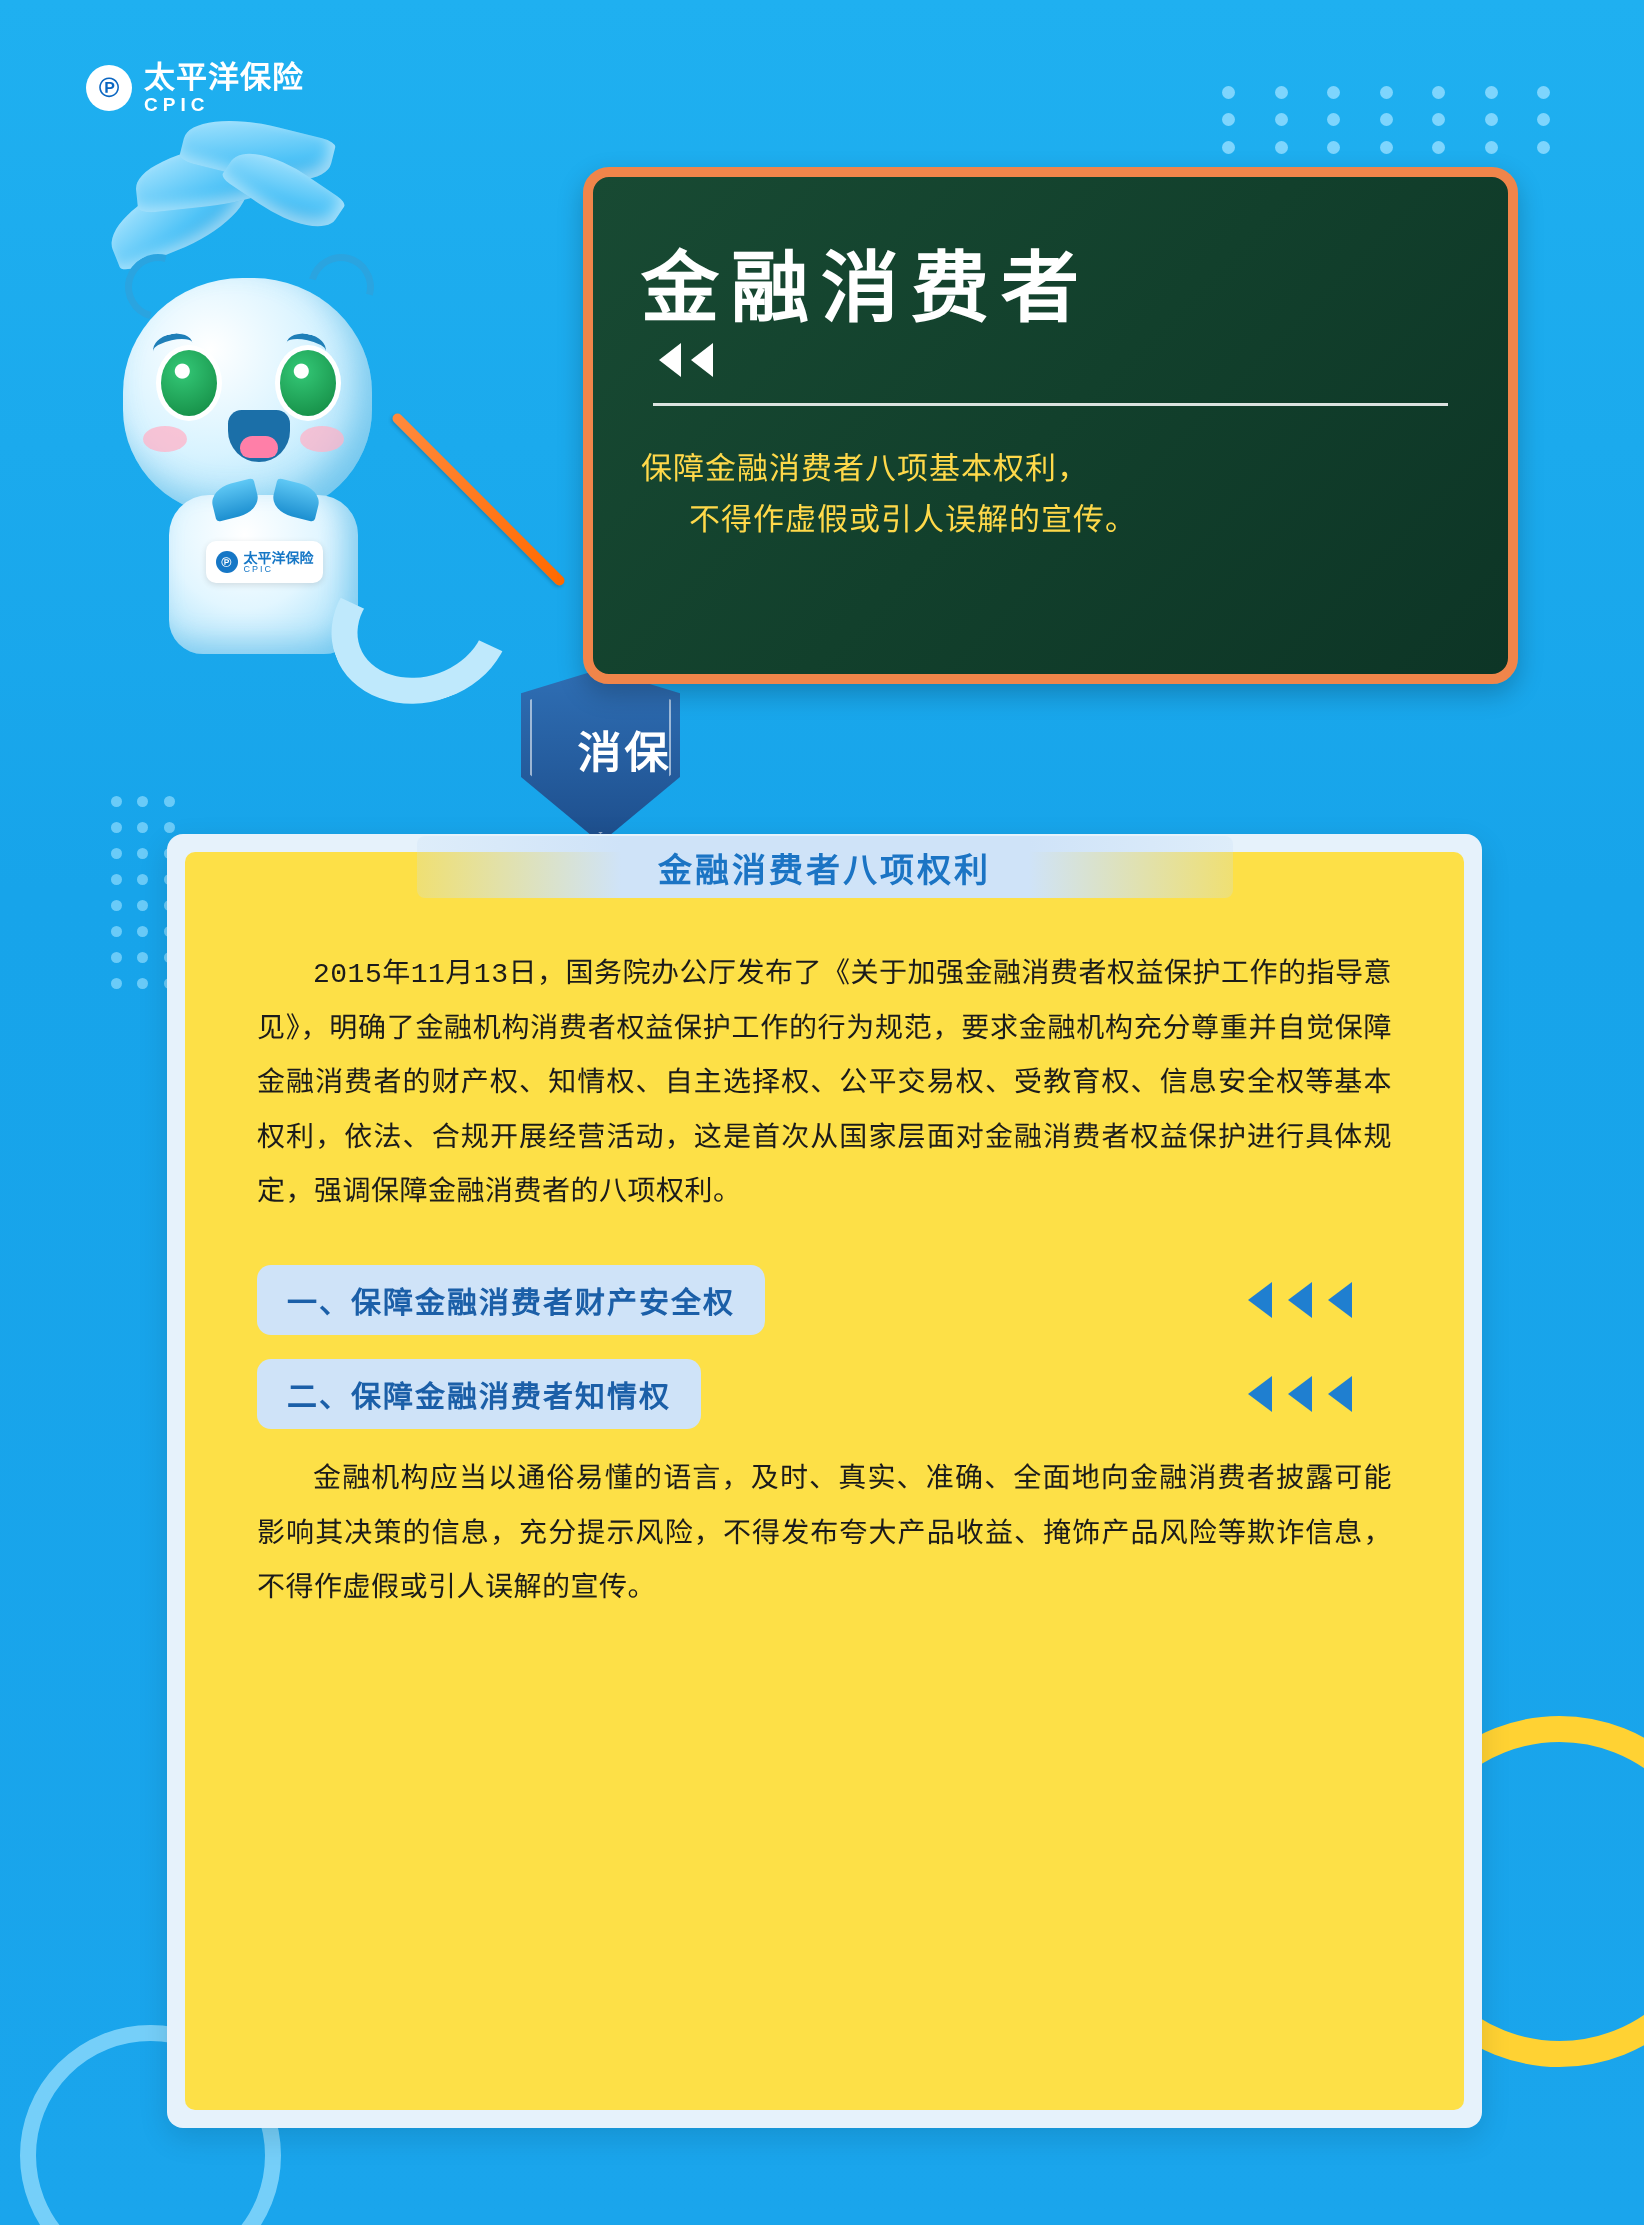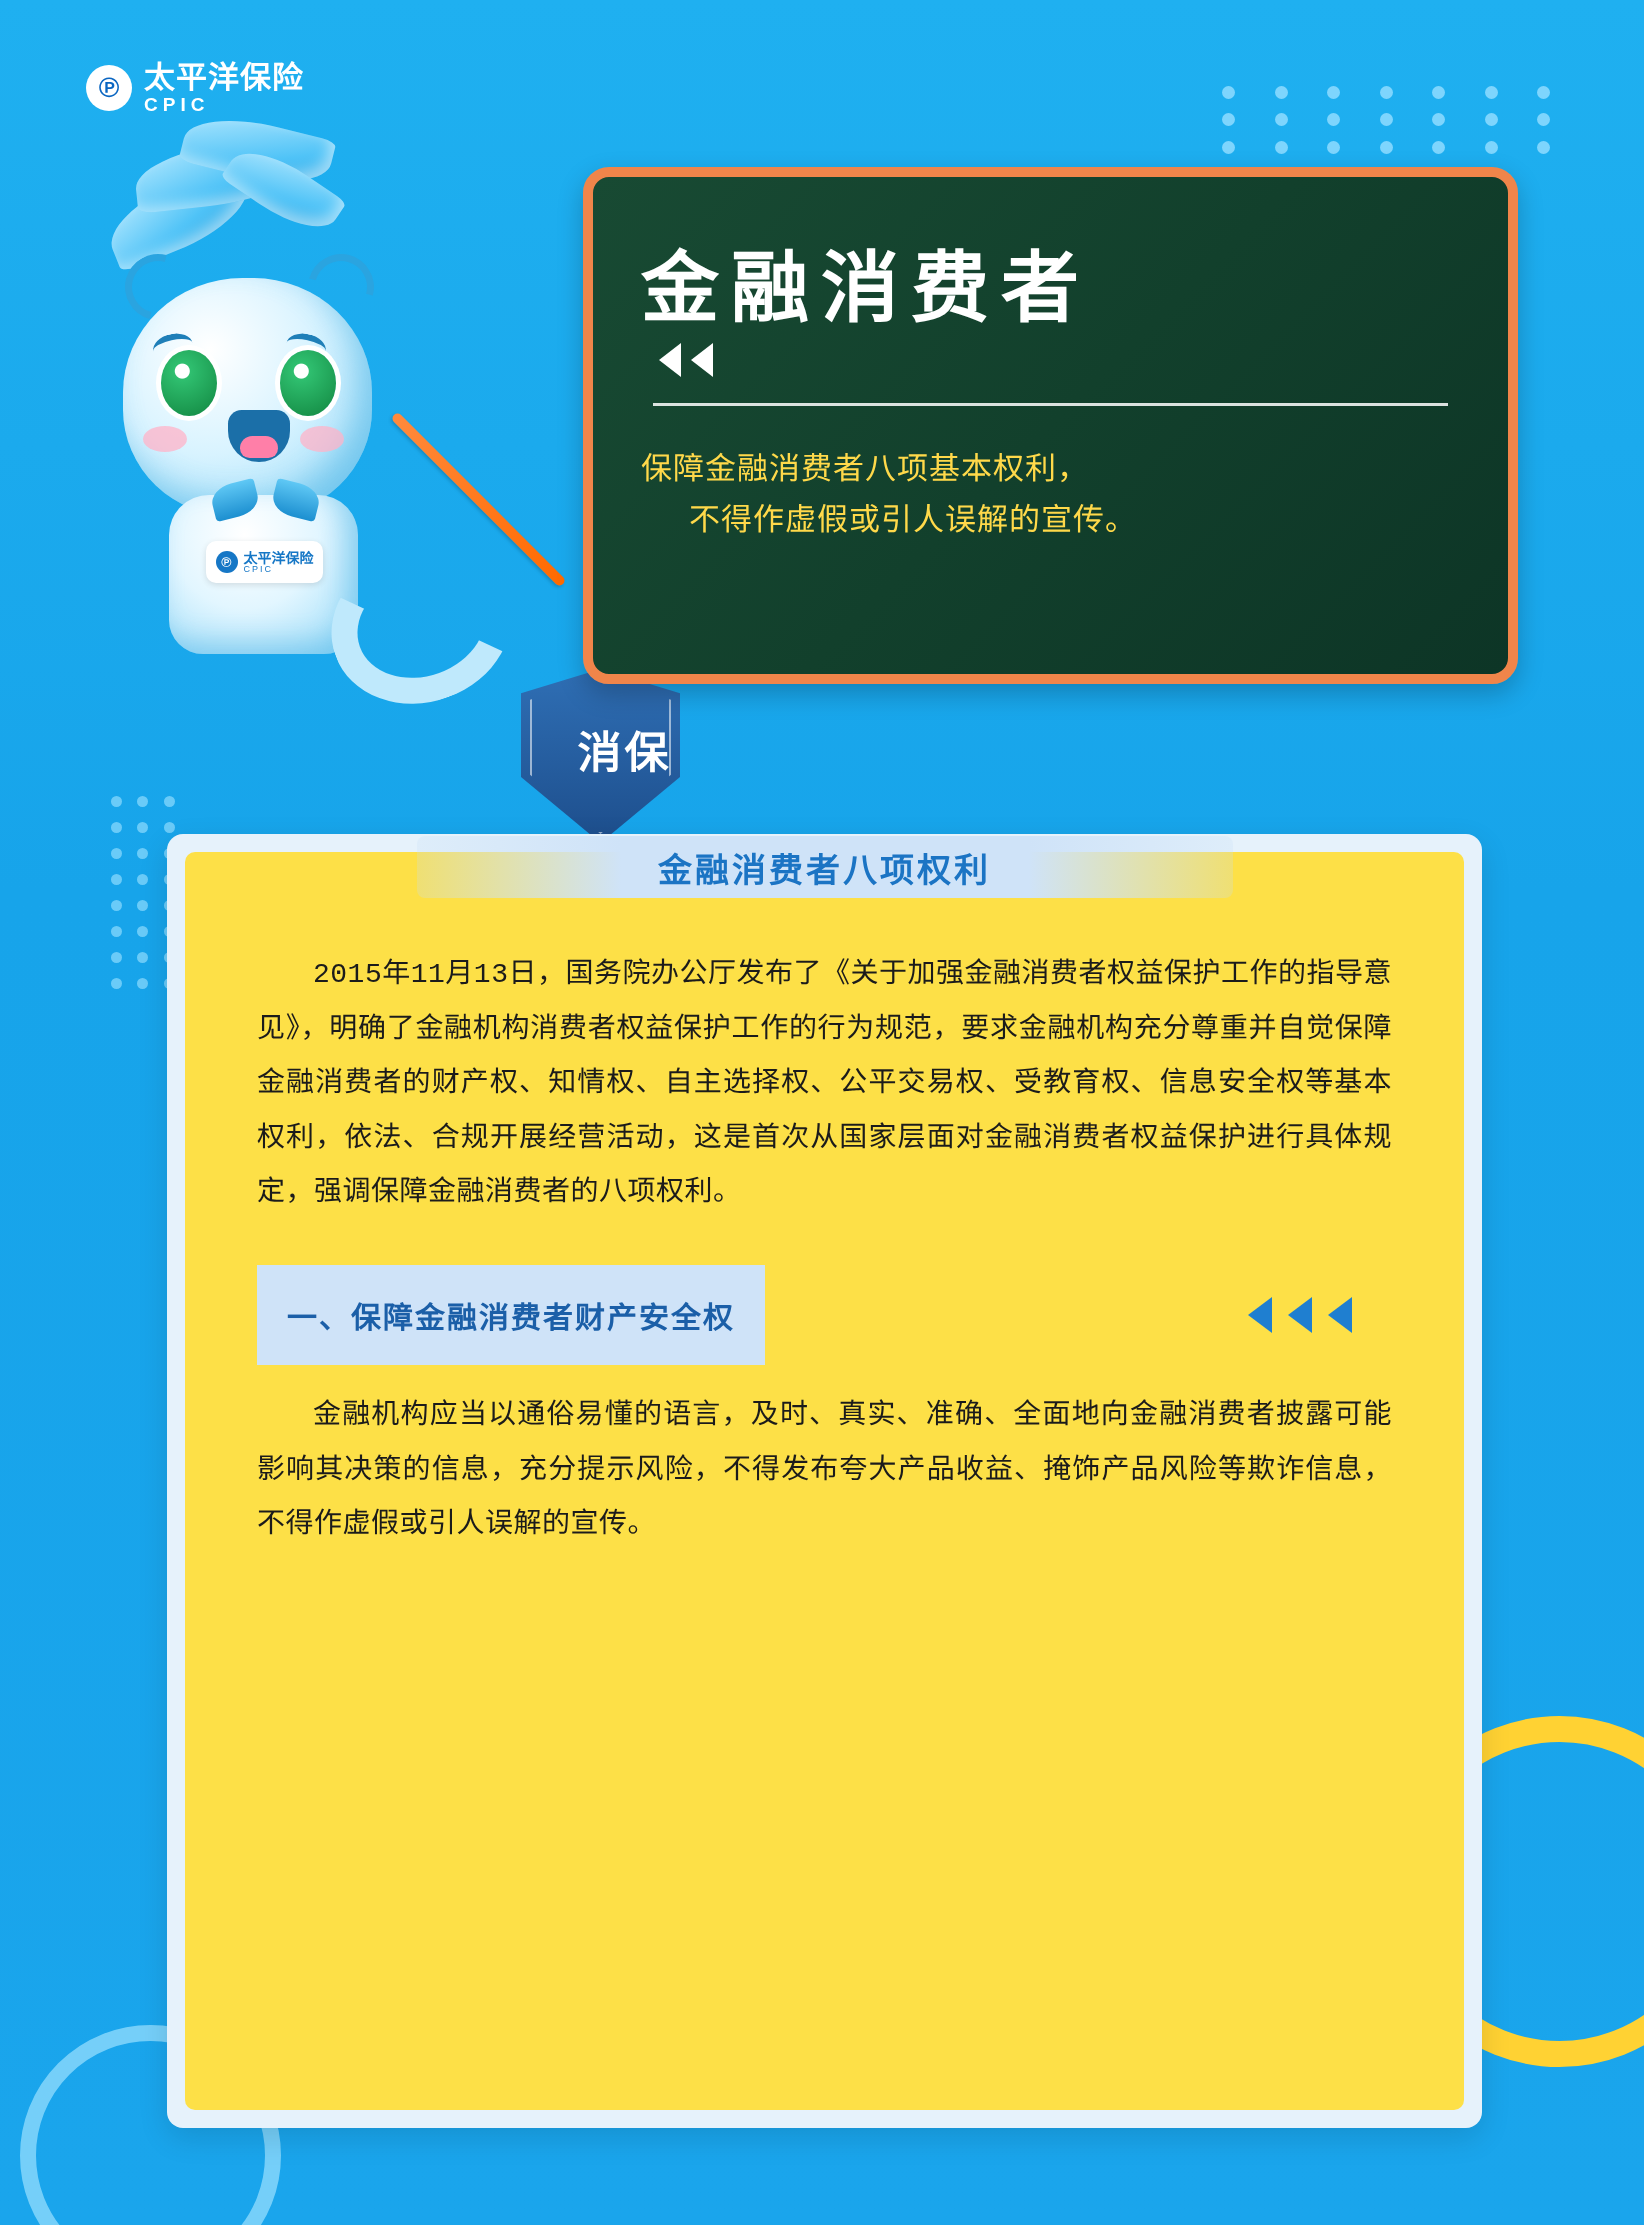--- a/index.html
+++ b/index.html
@@ -441,22 +441,22 @@
     font-family: Liberation Mono, monospace;
   }
   .section-row {
     display: flex;
     align-items: center;
     justify-content: space-between;
     margin: 0 0 24px;
   }
   .section-title {
     background: #cfe3f8;
-    border-radius: 0;
-    padding: 28px 30px;
+    border-radius: 14px;
+    padding: 13px 30px;
     color: #1b5fa8;
     font-size: 30px;
     font-weight: bold;
     letter-spacing: 2px;
   }
   .arrows-blue {
     display: flex;
     gap: 16px;
     margin-right: 40px;
   }
@@ -596,19 +596,27 @@
 
       <div class="section-row">
         <div class="section-title">一、保障金融消费者财产安全权</div>
         <div class="arrows-blue">
           <div class="ar"></div>
           <div class="ar"></div>
           <div class="ar"></div>
         </div>
       </div>
 
+      <div class="section-row">
+        <div class="section-title">二、保障金融消费者知情权</div>
+        <div class="arrows-blue">
+          <div class="ar"></div>
+          <div class="ar"></div>
+          <div class="ar"></div>
+        </div>
+      </div>
       <p class="para">金融机构应当以通俗易懂的语言，及时、真实、准确、全面地向金融消费者披露可能影响其决策的信息，充分提示风险，不得发布夸大产品收益、掩饰产品风险等欺诈信息，不得作虚假或引人误解的宣传。</p>
 
     </div>
   </div>
 
 </div>
 
 
 </body></html>

